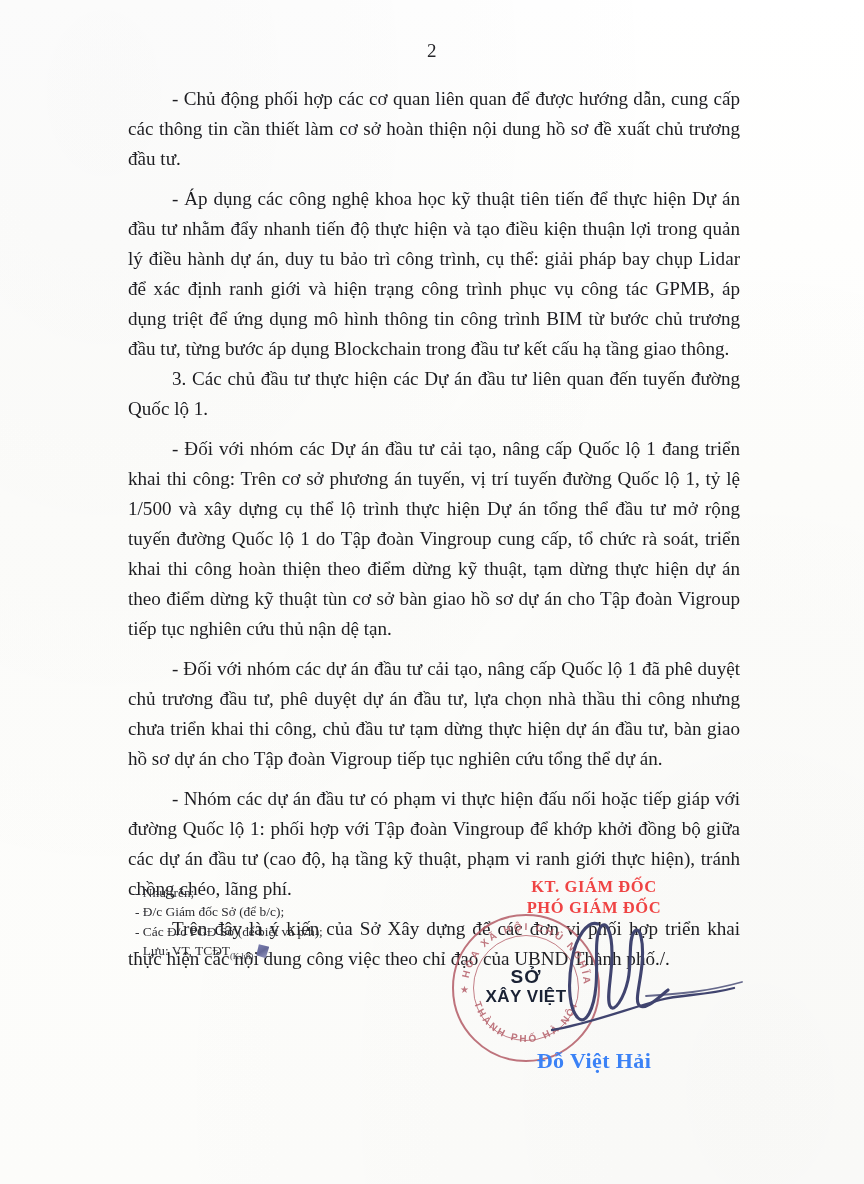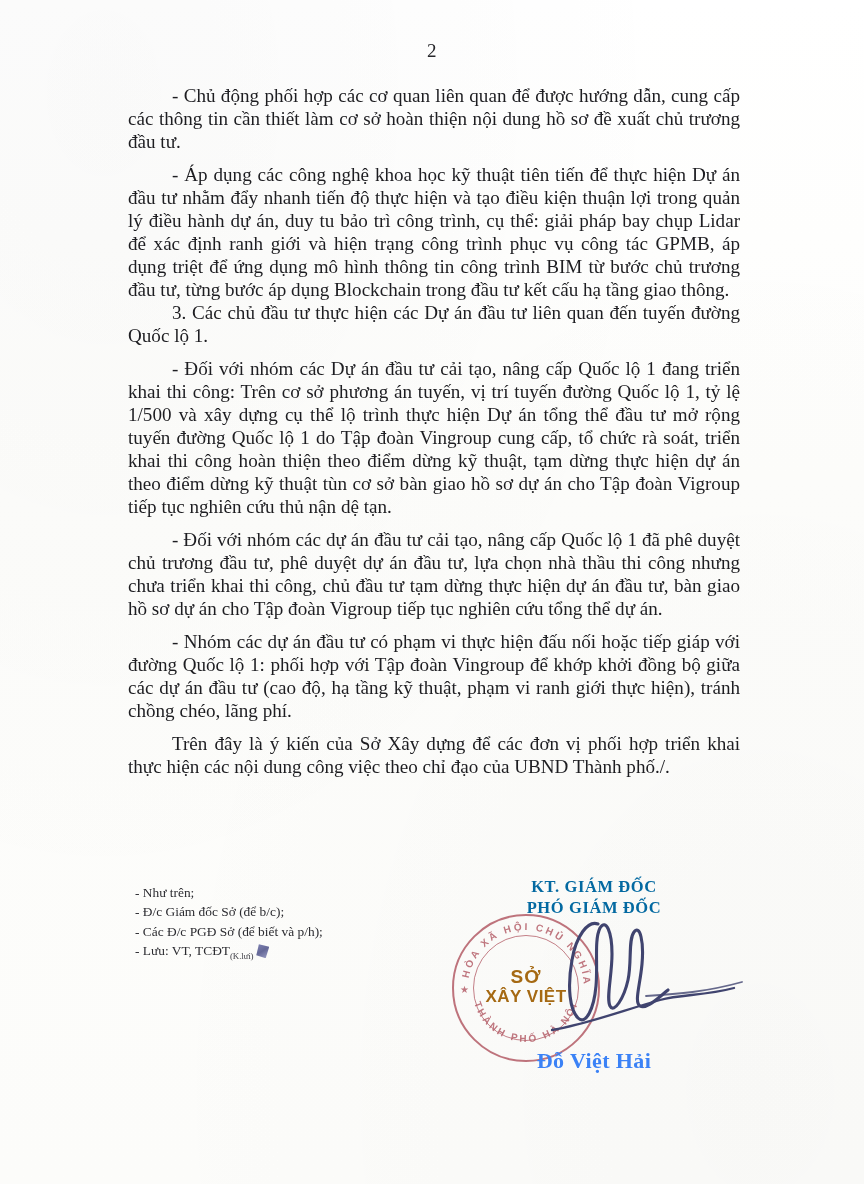--- a/index.html
+++ b/index.html
@@ -38,21 +38,21 @@
     color: #26262a;
     letter-spacing: 0.5px;
   }
   .body-text {
     position: absolute;
     top: 84px;
     left: 128px;
     width: 612px;
     color: #1d1d21;
     font-size: 19.1px;
-    line-height: 23px;
+    line-height: 30px;
     text-align: justify;
     text-justify: inter-word;
   }
   .body-text p {
     margin: 0 0 0 0;
     text-indent: 44px;
   }
   .body-text p.tight {
     margin-top: 0;
   }
@@ -113,21 +113,21 @@
     top: 0;
     left: 320px;
     width: 292px;
     text-align: center;
   }
   .sig-title {
     font-weight: bold;
     font-size: 16.5px;
     line-height: 21px;
     letter-spacing: 0.6px;
-    color: #0369a1;
+    color: #ef4444;
   }
   .sig-name {
     position: absolute;
     top: 172px;
     left: 0;
     width: 292px;
     text-align: center;
     font-weight: bold;
     font-size: 22px;
     letter-spacing: 0.4px;
@@ -149,21 +149,21 @@
     border: 2.4px solid #b5606a;
     opacity: 0.88;
   }
   .seal .ring-outer { inset: 0; }
   .seal .ring-inner { inset: 21px; border-width: 1.8px; opacity: 0.8; }
   .seal-center {
     position: absolute;
     left: 0;
     top: 52px;
     width: 148px;
-    color: #a16207;
+    color: #0f172a;
     font-weight: bold;
     font-family: "Liberation Sans", sans-serif;
     letter-spacing: 1px;
     opacity: 0.95;
   }
   .seal-center .l1 { font-size: 19px; line-height: 21px; }
   .seal-center .l2 { font-size: 17px; line-height: 20px; letter-spacing: 0.5px; }
   .seal-arc {
     position: absolute;
     inset: 0;

